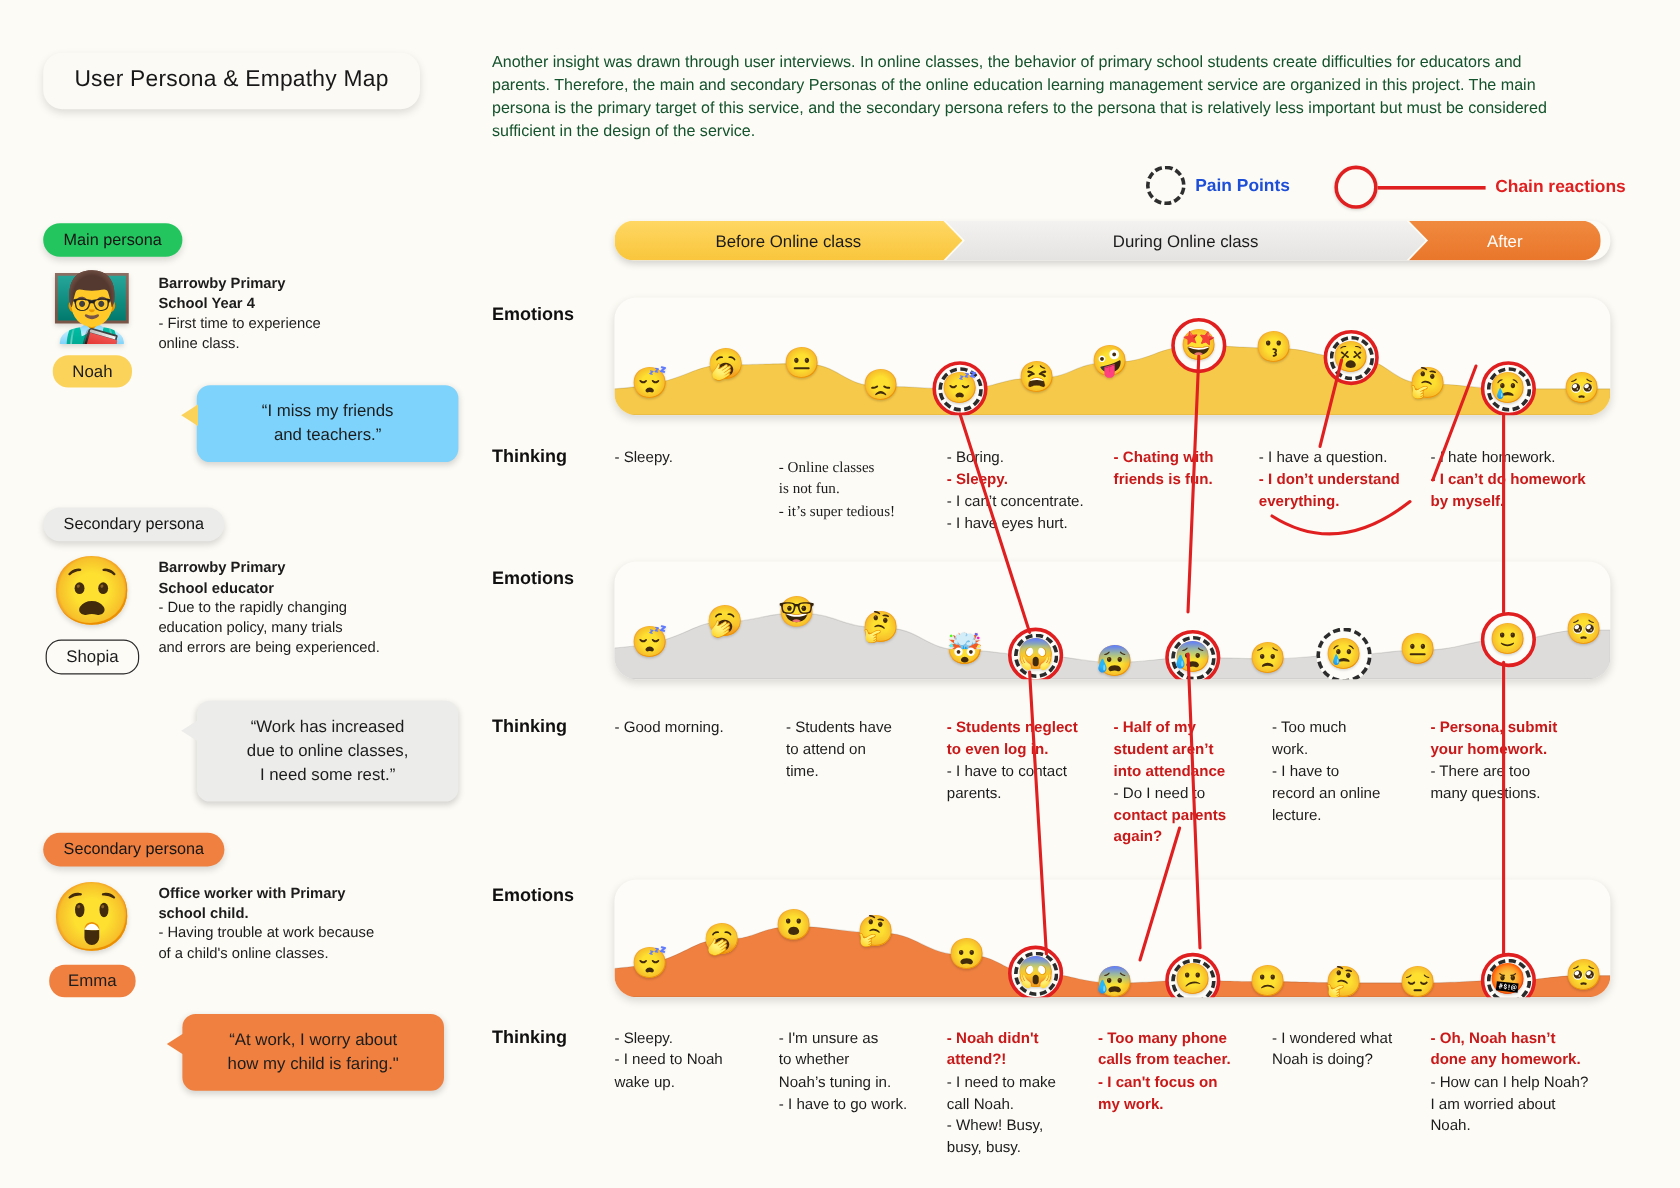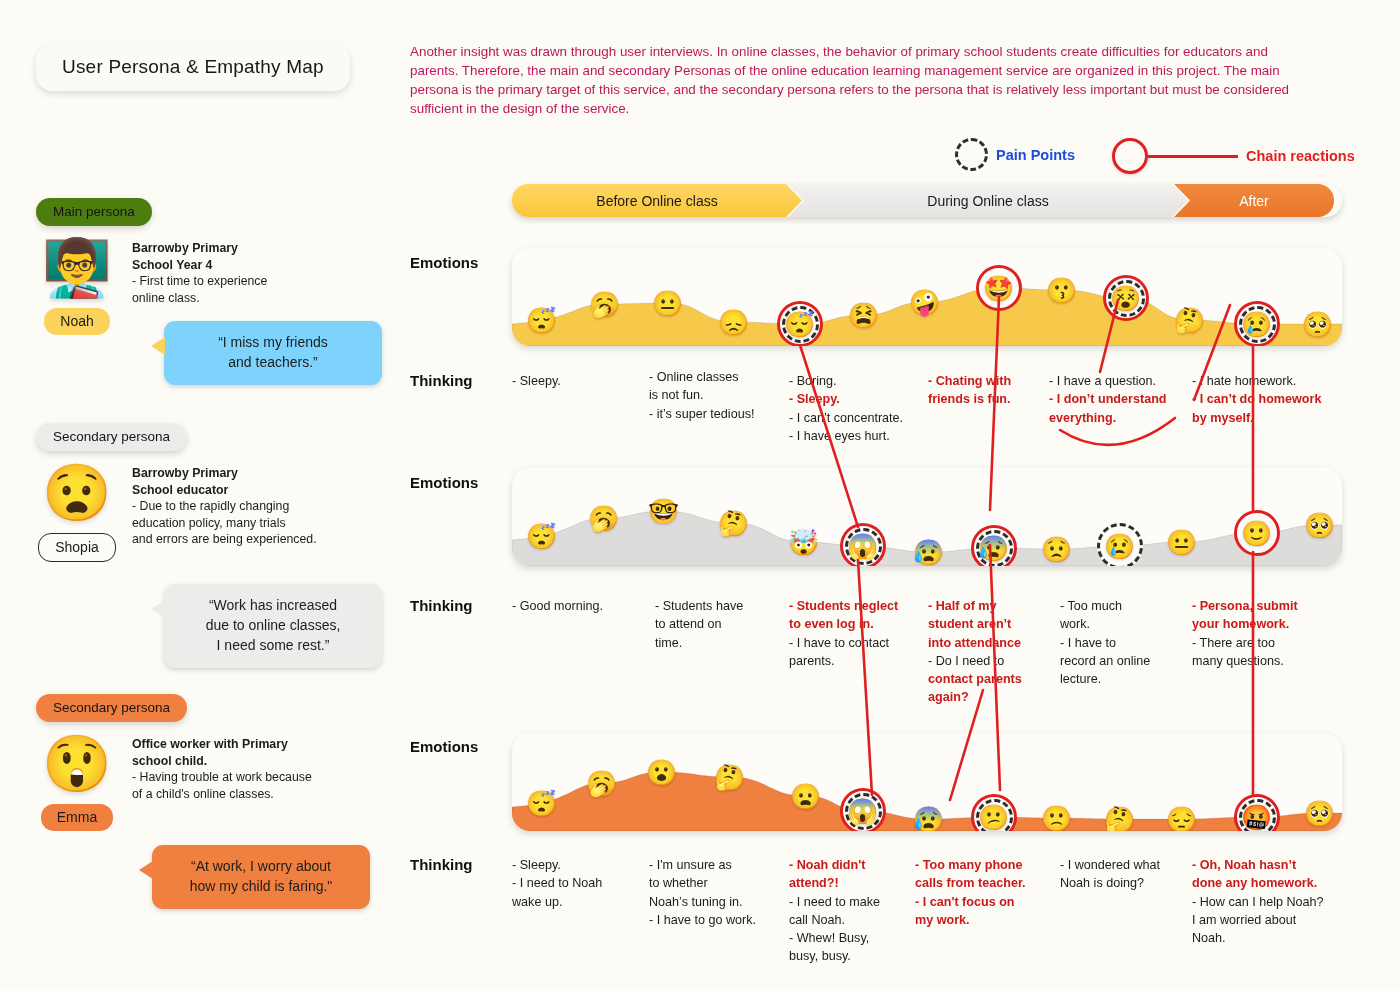--- a/index.html
+++ b/index.html
@@ -16,21 +16,21 @@
   
   .title-pill{
     position:absolute; left:36px; top:44px;
     padding:12px 26px 13px 26px;
     background:#fcfaf5; border-radius:16px;
     box-shadow:0 3px 7px rgba(0,0,0,.13);
     font-size:19px; letter-spacing:.2px; color:#181818;
   }
   .intro{
     position:absolute; left:410px; top:42px; width:880px;
-    font-size:13.4px; line-height:1.42; color:#be185d;
+    font-size:13.4px; line-height:1.42; color:#14532d;
   }
 
   
   .legend{ position:absolute; left:955px; top:138px; display:flex; align-items:center; gap:8px;}
   .legend2{ position:absolute; left:1112px; top:138px; display:flex; align-items:center; gap:0px;}
   .dashring{
     width:33px;height:33px;border-radius:50%;
     border:3.5px dashed #2e2e2e; background:transparent;
   }
   .legend-label{ font-size:14.5px; color:#1d4ed8; font-weight:600; }
@@ -70,21 +70,21 @@
     box-shadow:0 3px 6px rgba(0,0,0,.16); z-index:-1;
   }
 
   
   .persona{ position:absolute; left:36px; width:370px; }
   .tagpill{
     display:inline-block; padding:6px 17px 7px 17px; border-radius:14px;
     font-size:13.5px; color:#151515;
     box-shadow:0 3px 6px rgba(0,0,0,.15);
   }
-  .tag-main{ background:#4d7c0f;margin-top:12px; }
+  .tag-main{ background:#22c55e; }
   .tag-grey{ background:#ececea; }
   .tag-orange{ background:#ef8040; }
   .persona-body{ display:flex; margin-top:14px; }
   .avatar{ width:82px; flex:0 0 82px; display:flex;flex-direction:column;align-items:center;}
   .face{ font-size:56px; line-height:1; filter:drop-shadow(0 2px 2px rgba(0,0,0,.15)); }
   .namepill{
     margin-top:12px; padding:5px 16px 6px 16px; border-radius:13px;
     font-size:14px; text-align:center; white-space:nowrap;
   }
   .name-yellow{ background:#fbd25a; }
@@ -295,21 +295,21 @@
     <div class="emo" style="left: 670px; top: 86px;">😔</div>
     <div class="ring ring-both" style="left: 745px; top: 84px;"></div>
     <div class="emo" style="left: 745px; top: 84px;">🤬</div>
     <div class="emo" style="left: 808px; top: 80px;">🥺</div>
   </div>
 
 <div id="think0">
     <div class="think" style="left: 512px; top: 372px;">
       <div>- Sleepy.</div>
     </div>
-    <div class="think" style="left: 649px; top: 368px;">
+    <div class="think" style="left: 649px; top: 380px; font-family: Liberation Serif, serif;">
       <div>- Online classes</div>
       <div>   is not fun.</div>
       <div>- it’s super tedious!</div>
     </div>
     <div class="think" style="left: 789px; top: 372px;">
       <div>- Boring.</div>
       <div class="red">- Sleepy.</div>
       <div>- I can’t concentrate.</div>
       <div>- I have eyes hurt.</div>
     </div>

